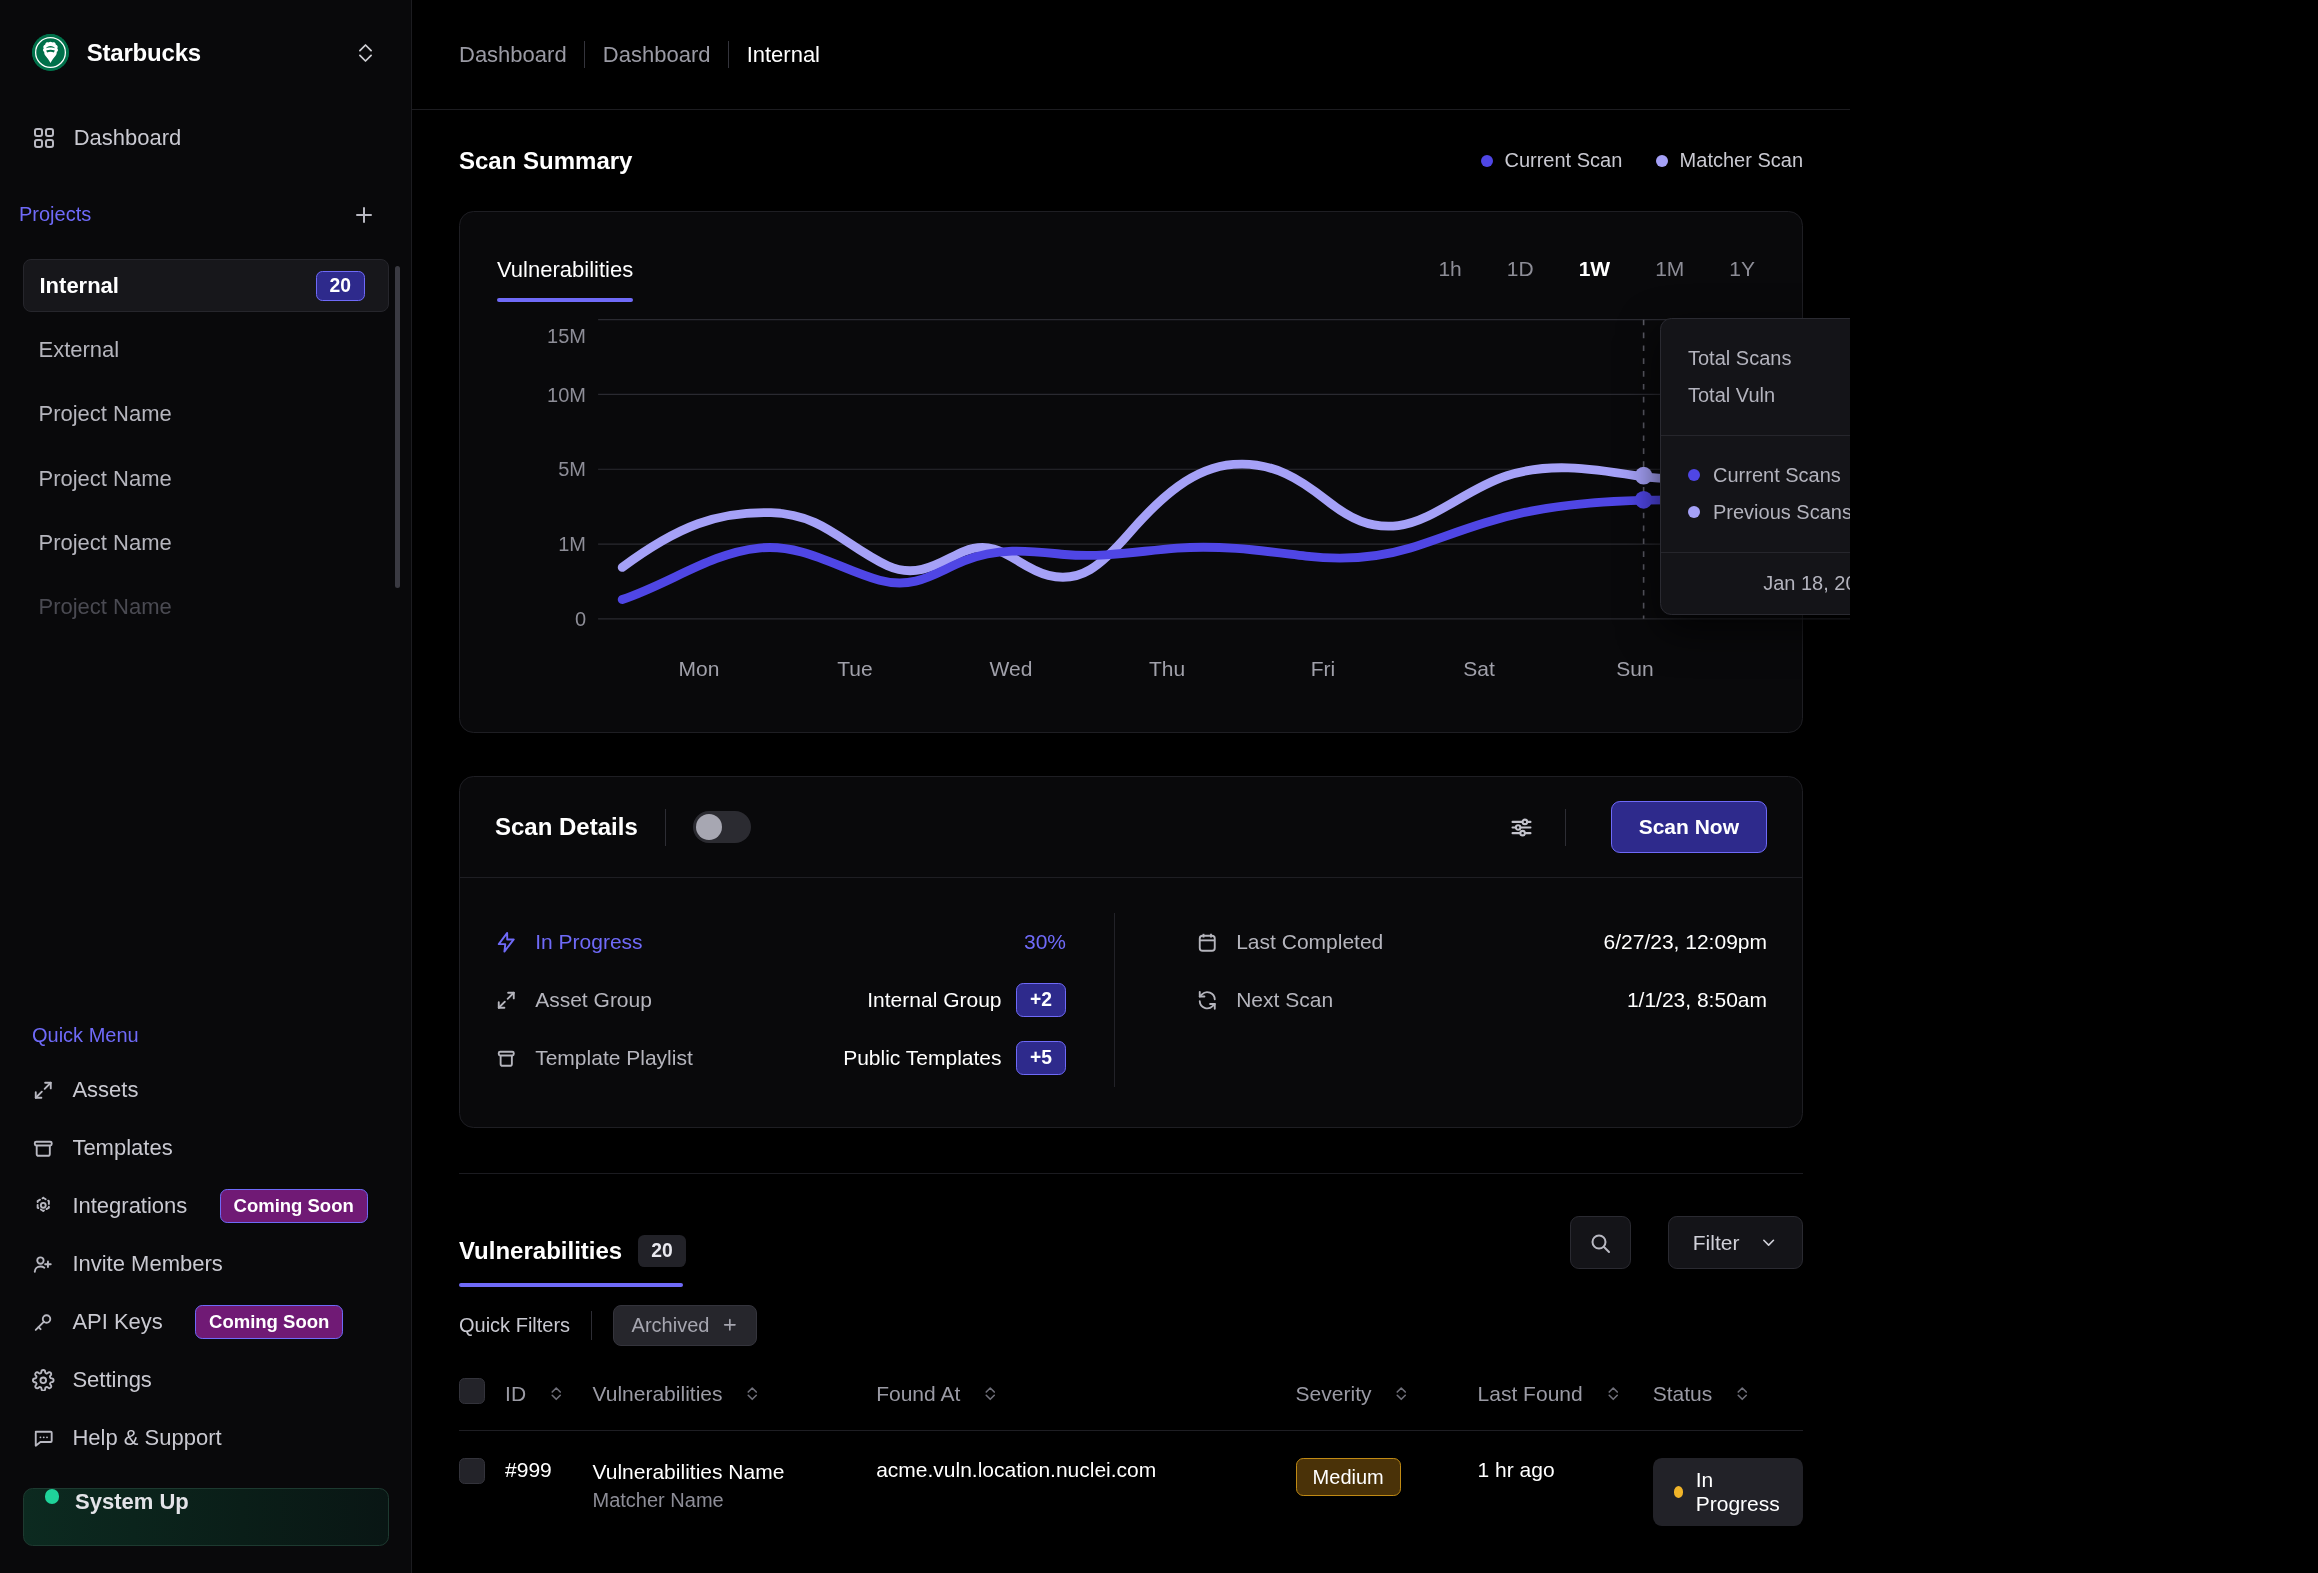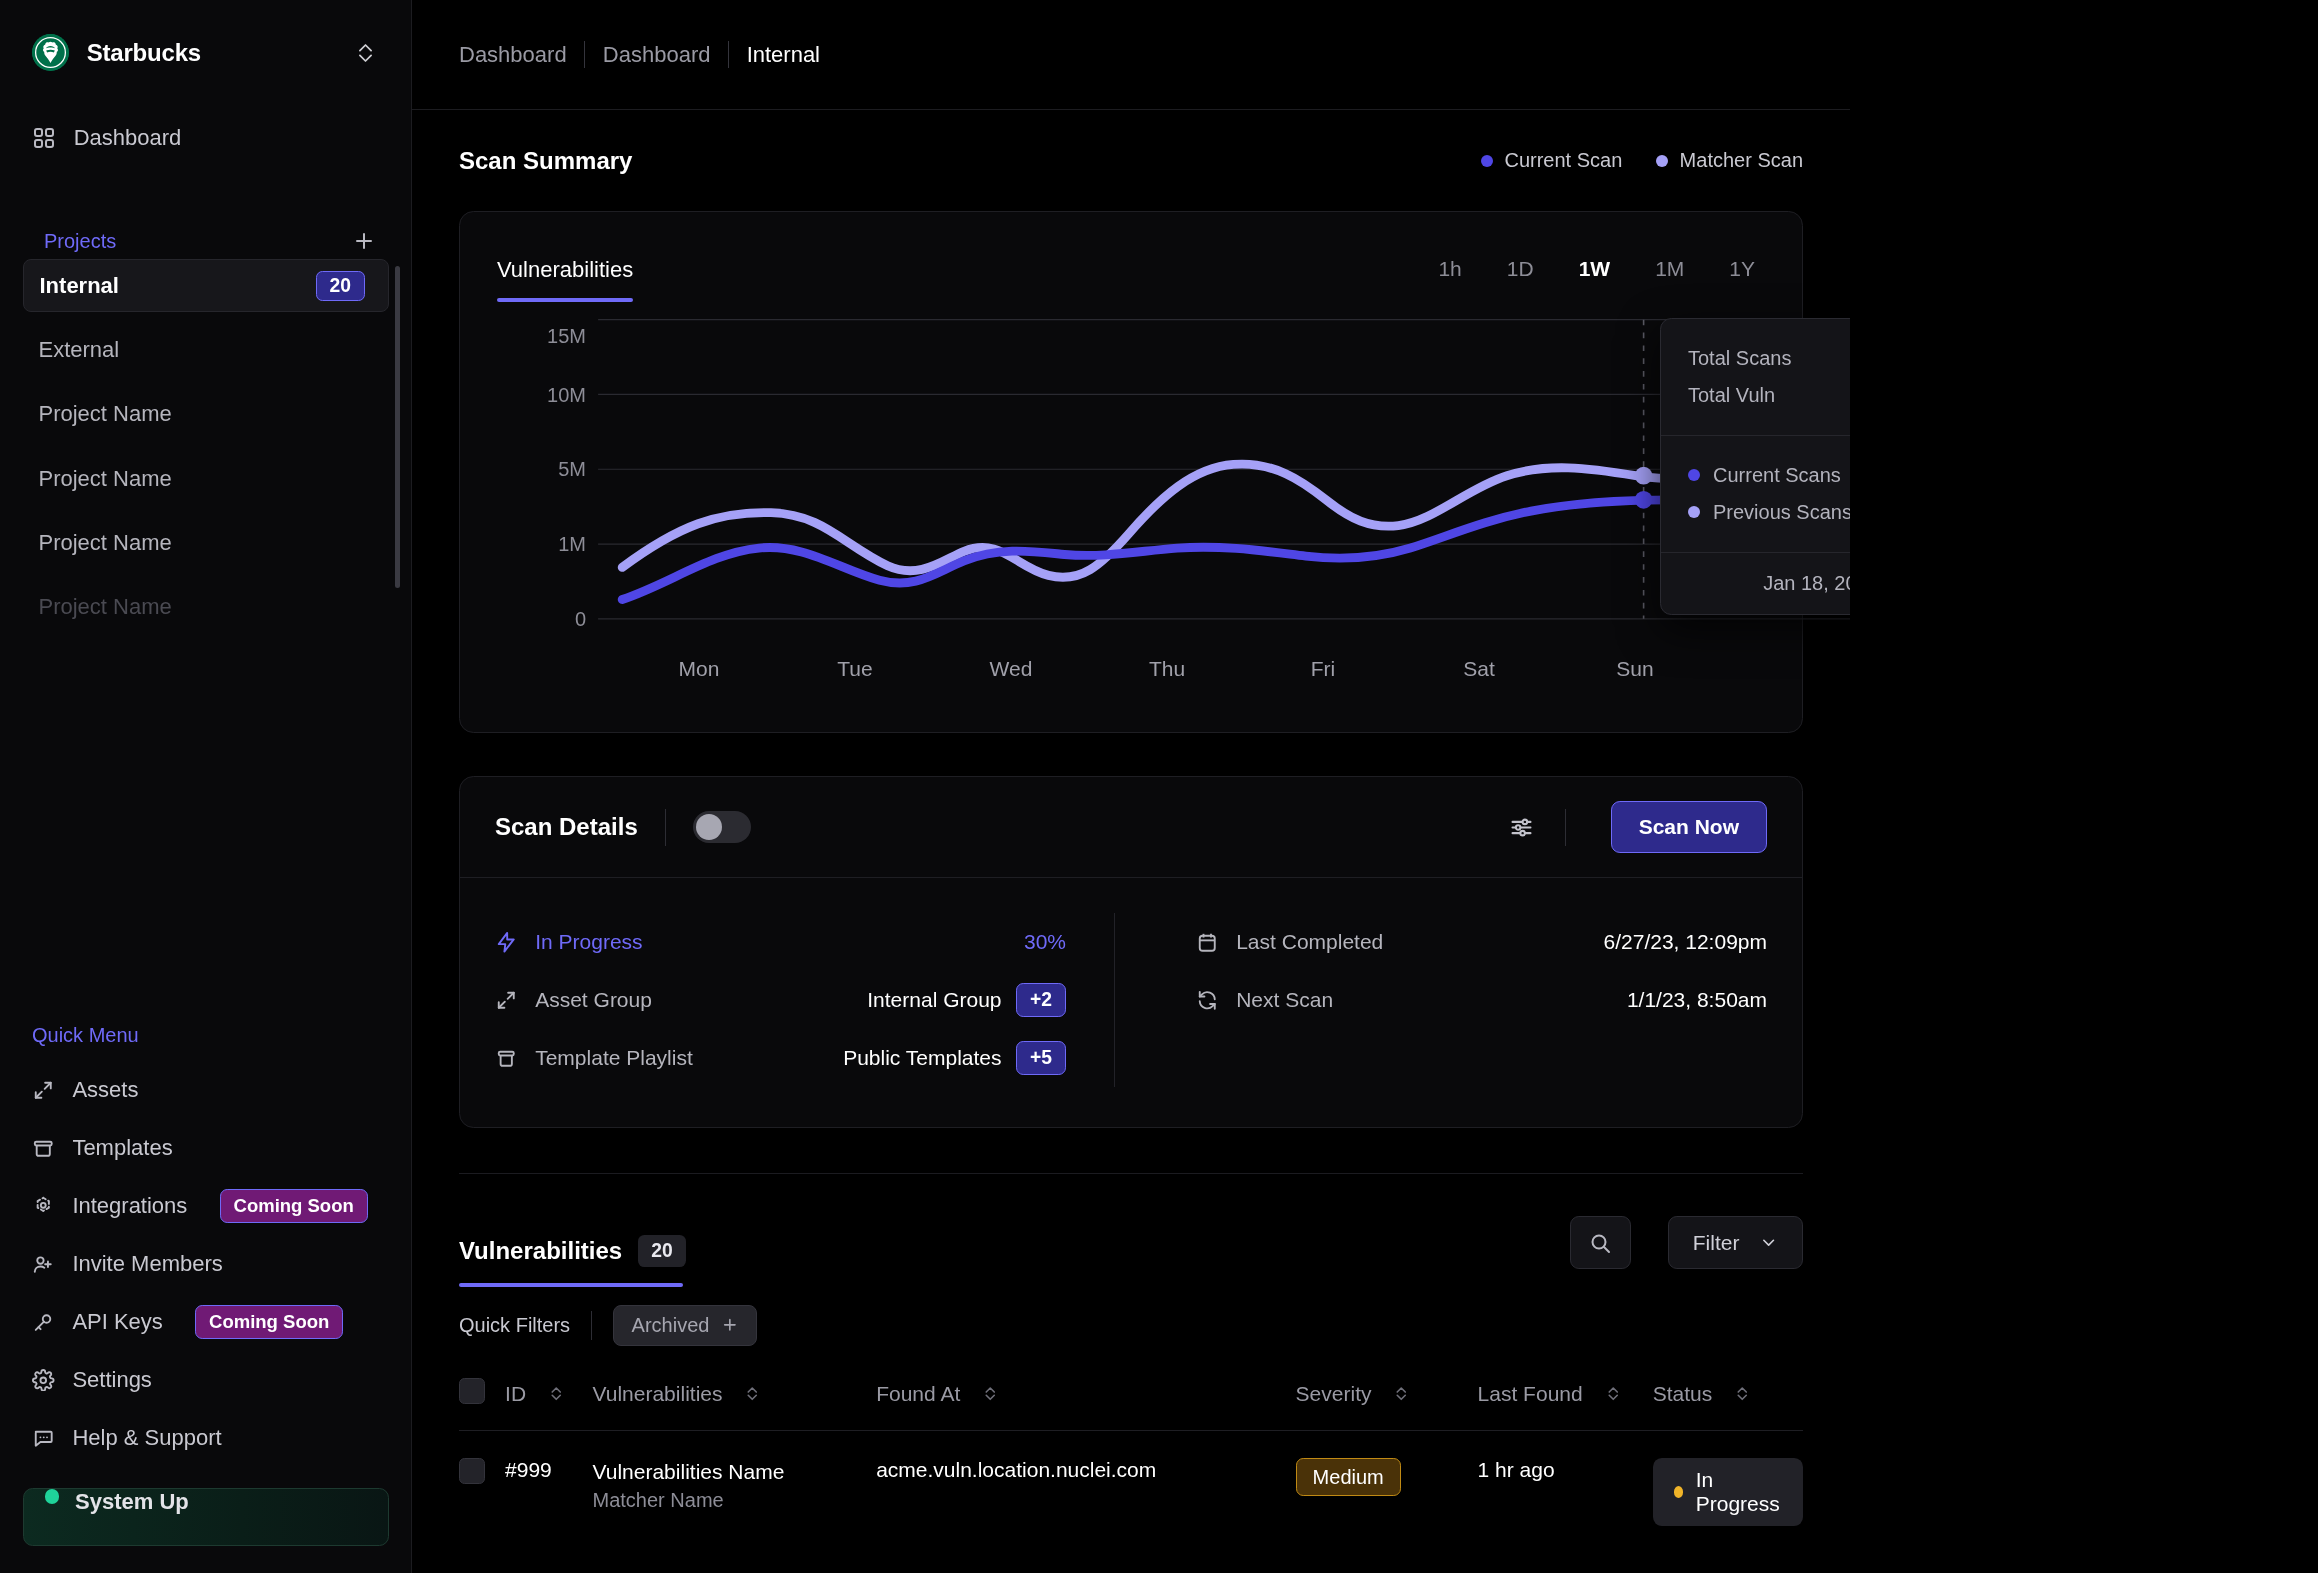--- a/index.html
+++ b/index.html
@@ -35,22 +35,22 @@
   .org-caret { margin-left: auto; color: #cfcfd4; }
 
   .nav-dashboard {
     display: flex; align-items: center; gap: 17.7px;
     padding: 0 32px; height: 50px; margin-top: 8px;
     cursor: pointer;
   }
   .nav-dashboard .label { font-size: 22px; color: #c9c9d1; }
 
   .section-head {
-    display: flex; align-items: flex-end;
-    padding: 0 35px 0 44px; height: 50px; margin-top: 40px;
+    display: flex; align-items: flex-start;
+    padding: 0 35px 0 19px; height: 50px; margin-top: 40px;
   }
   .section-head .t { font-size: 20px; color: #6f6af8; font-weight: 400; }
   .section-head .plus { margin-left: auto; color: #b9b9c2; font-size: 27px; line-height: 1; font-weight: 300; }
 
   .projects {
     position: relative;
     padding: 0 22.5px 0 22.5px;
     margin-top: 6.4px;
     max-height: 435px;
     overflow: hidden;

